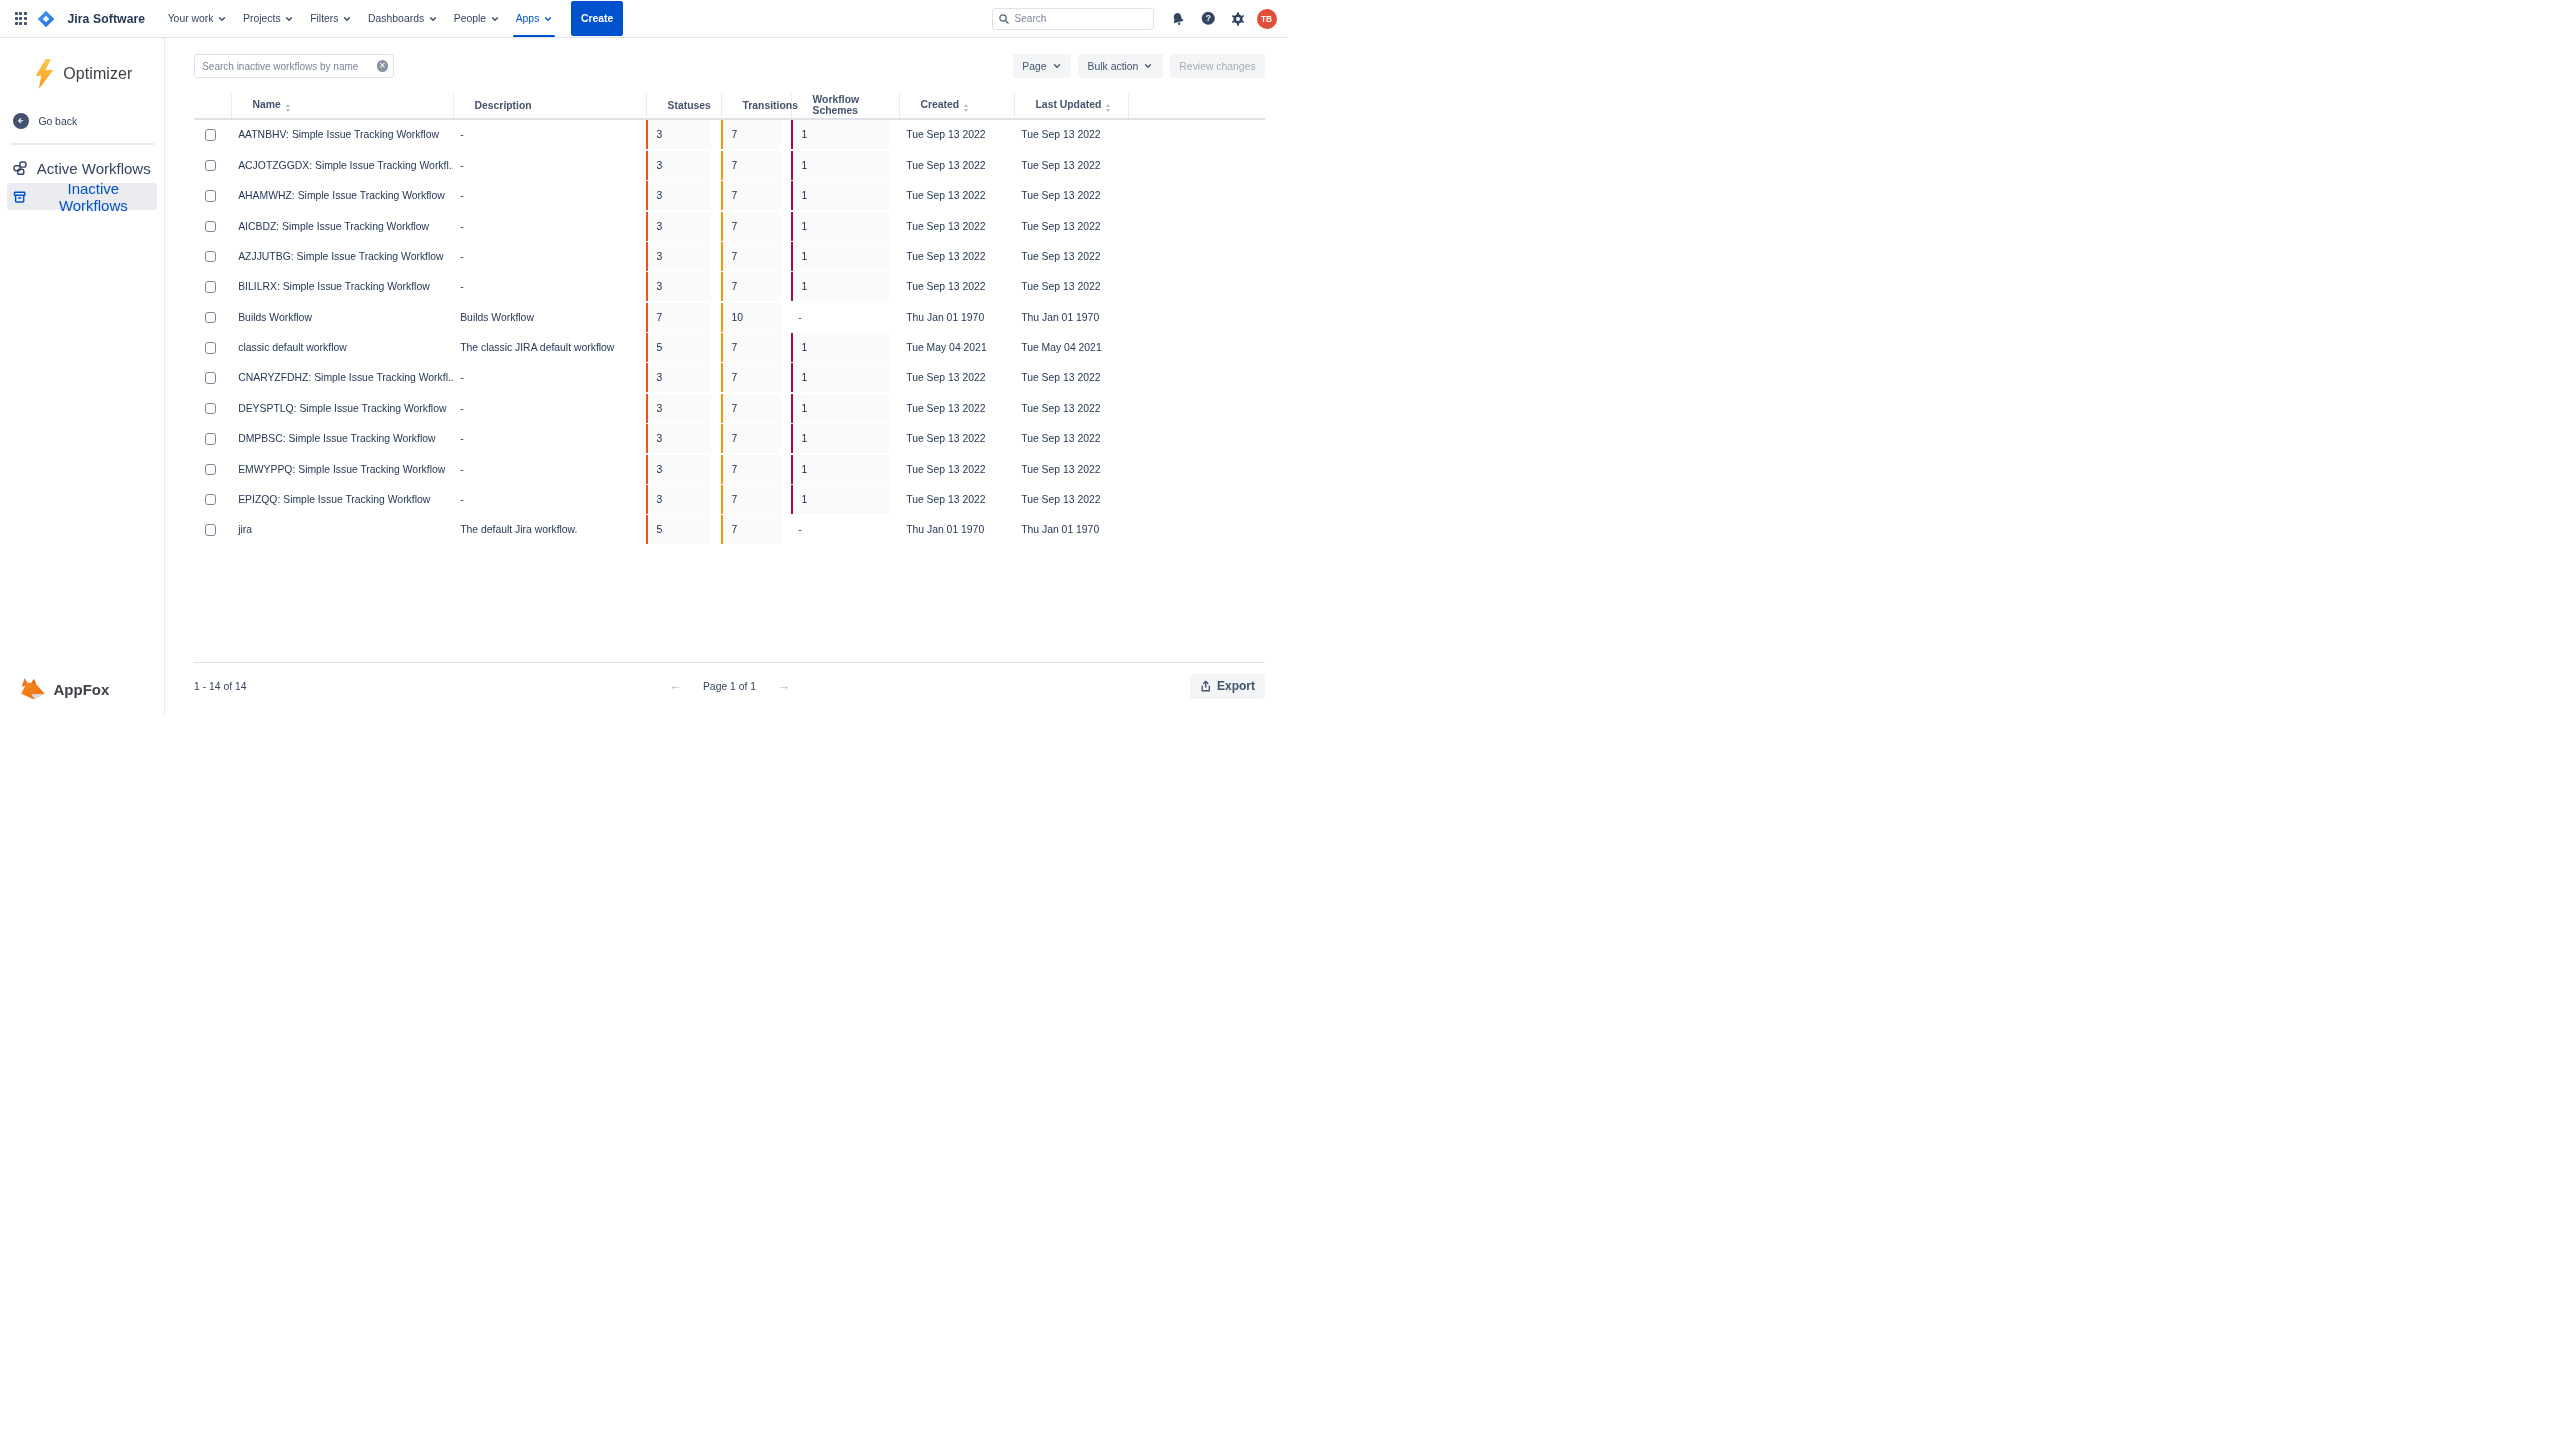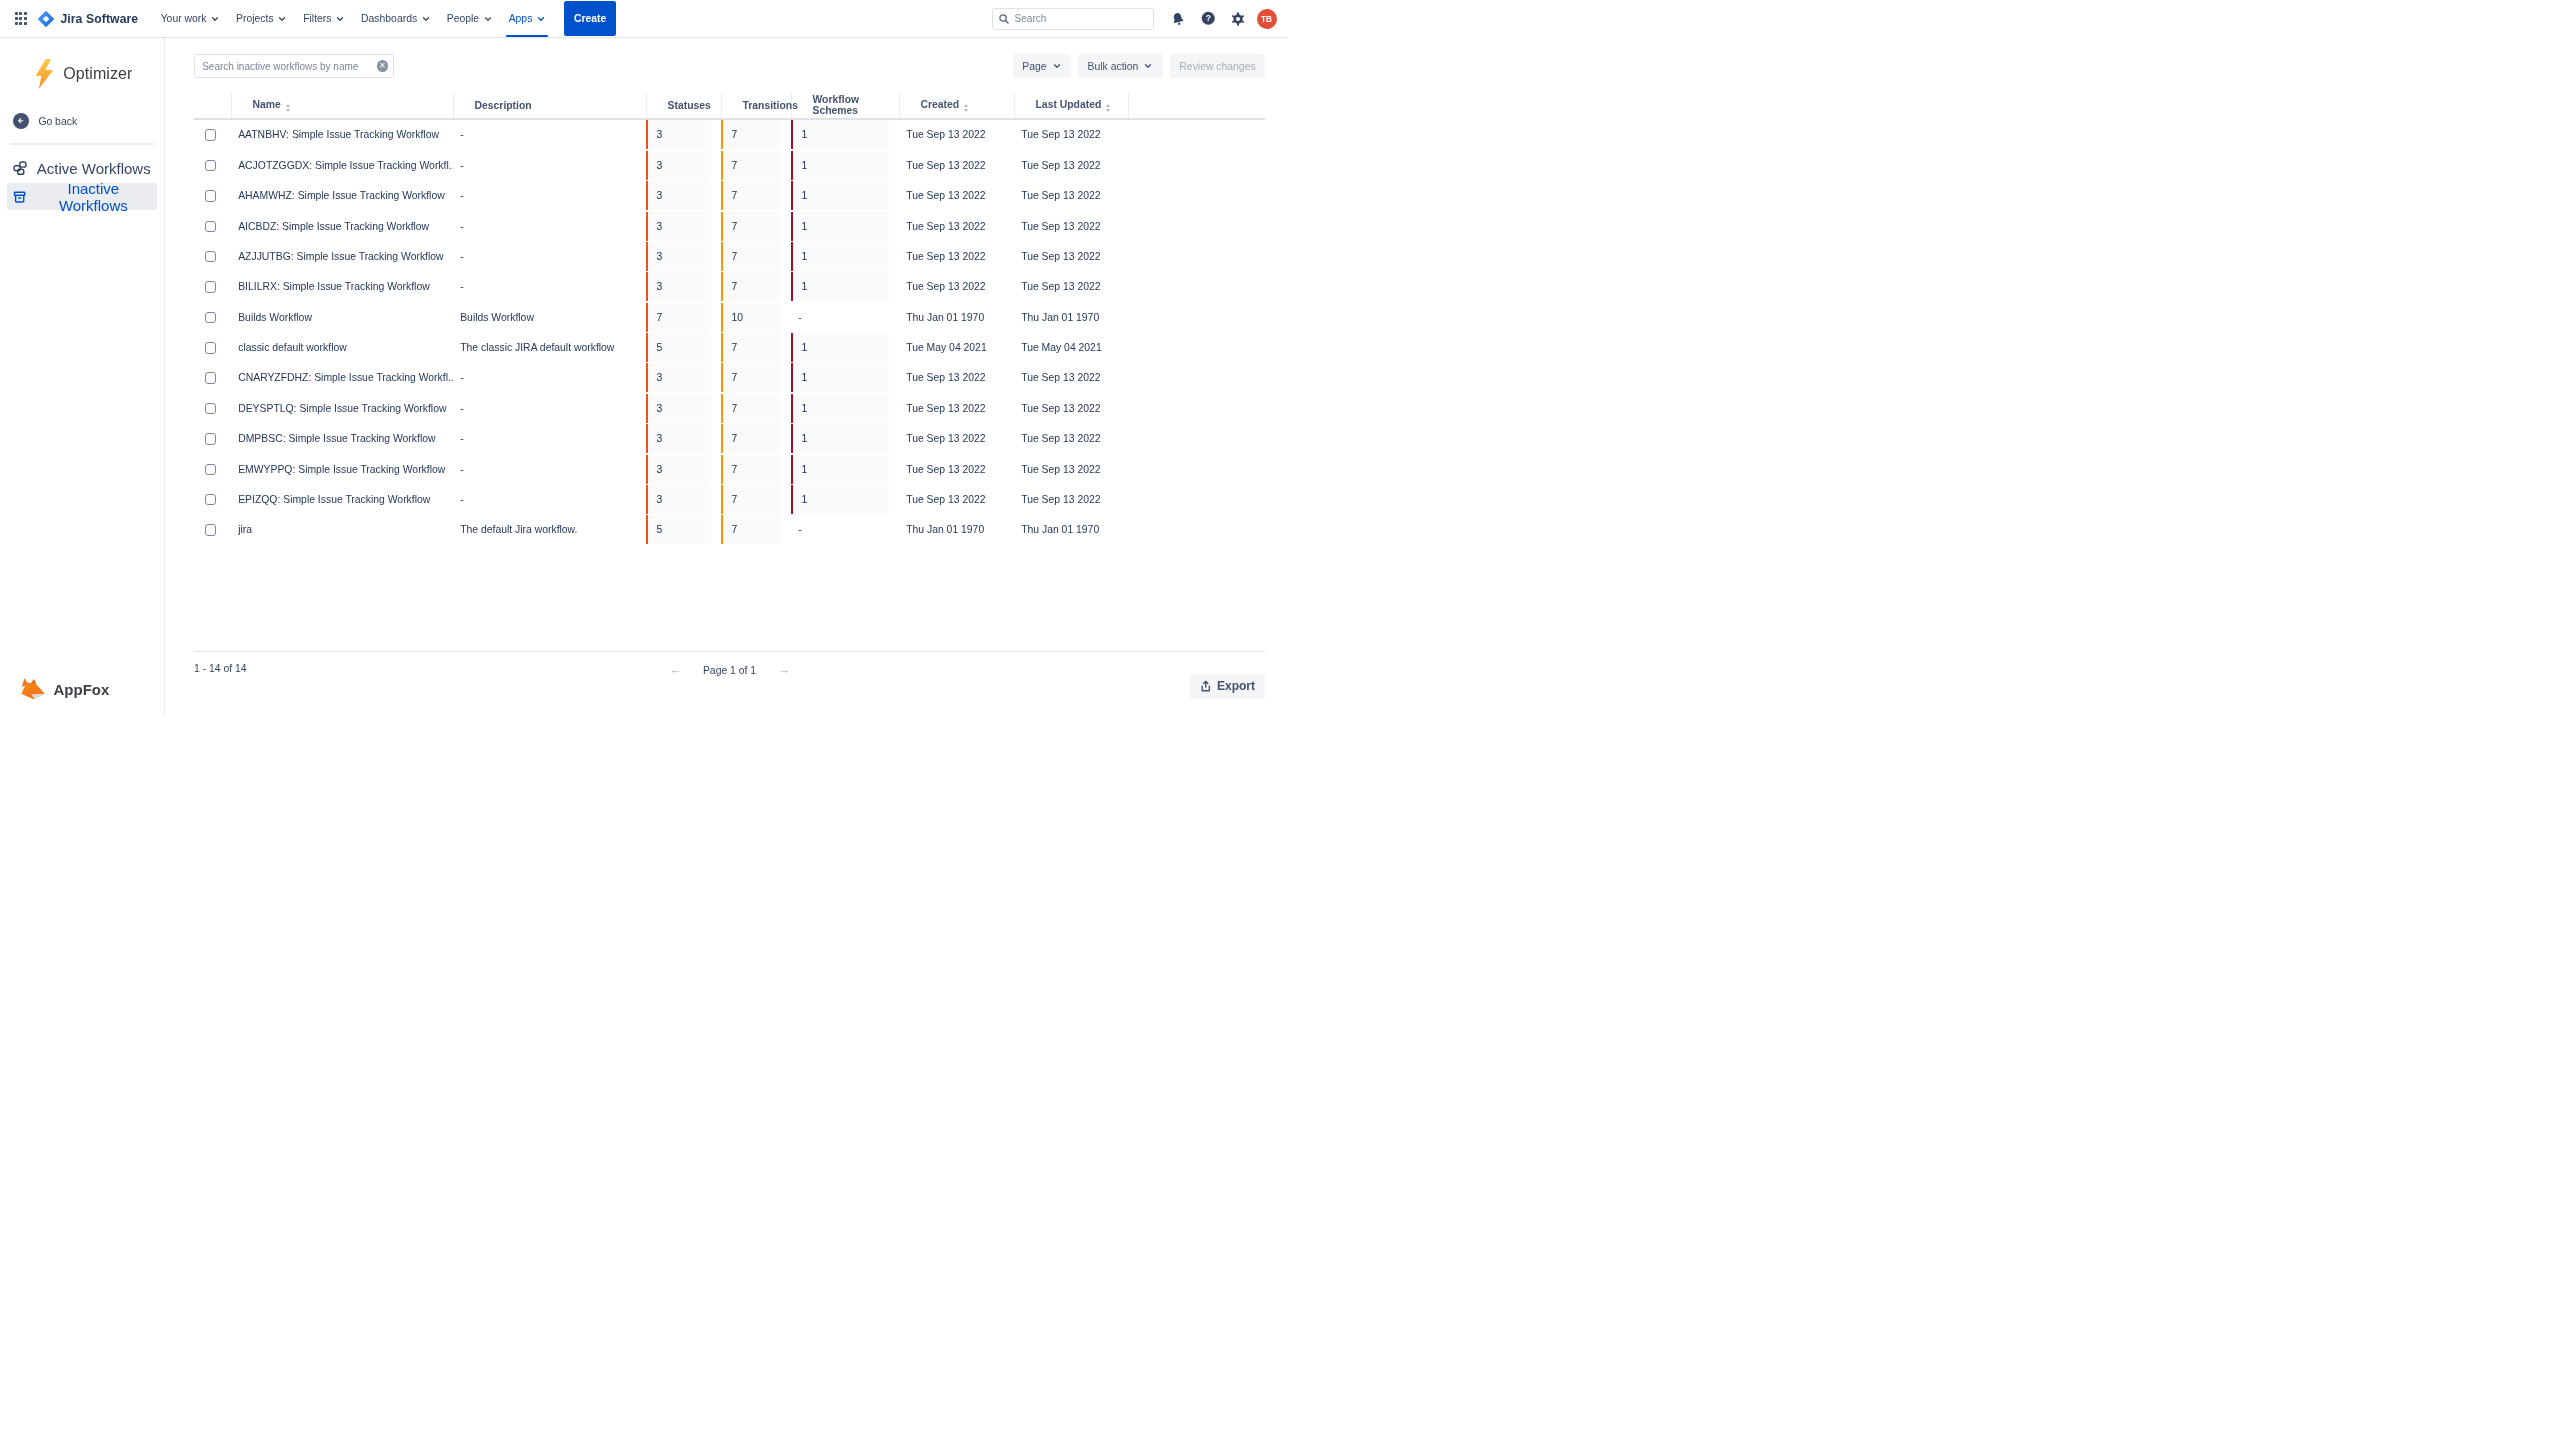--- a/index.html
+++ b/index.html
@@ -18,21 +18,21 @@
   }
 
   
   .topnav{ position:relative; height:37px; display:flex; align-items:center;
     padding:0 11.5px 0 8.6px; background:#fff; z-index:20;
     box-shadow:0 0.7px 0 rgba(9,30,66,.13), 0 1.4px 2.9px rgba(9,30,66,.06); }
   .icon-btn{ width:24.5px; height:24.5px; border:none; background:transparent; border-radius:2.9px;
     display:flex; align-items:center; justify-content:center; cursor:pointer; color:var(--navy); }
   .grid-icon{ display:grid; grid-template-columns:repeat(3,2.9px); grid-template-rows:repeat(3,2.9px); gap:1.8px; }
   .grid-icon i{ background:#42526E; border-radius:0.7px; }
-  .brand{ display:flex; align-items:center; gap:5px; margin:0 14.4px 0 4.3px; }
+  .brand{ display:flex; align-items:center; gap:12px; margin:0 14.4px 0 4.3px; }
   .brand-name{ font-size:12.2px; font-weight:700; color:#253858; letter-spacing:0.1px; }
   .topnav-menu{ display:flex; align-items:center; height:37px; }
   .nav-item{ position:relative; height:37px; display:flex; align-items:center; gap:3.6px;
     padding:0 8px; border:none; background:transparent; cursor:pointer;
     font-size:10.4px; font-weight:500; color:var(--navy); font-family:inherit; }
   .nav-item.active{ color:var(--accent); }
   .nav-item.active::after{ content:""; position:absolute; left:5.8px; right:5.8px; bottom:0;
     height:2.2px; border-radius:1.4px 1.4px 0 0; background:var(--accent); }
   .create-btn{ margin-left:10px; height:35px; padding:0 10px; border:none; border-radius:2.2px;
     background:var(--accent); color:#fff; font-size:10.4px; font-weight:600; cursor:pointer; font-family:inherit; }
@@ -107,21 +107,21 @@
     border-radius:2.9px; background:#fff; cursor:pointer; vertical-align:middle; }
   .chip{ height:29px; margin-right:10px; background:#FAFAFA; display:flex; align-items:center;
     padding-left:8.6px; font-size:10.4px; color:#172B4D; border-left:2.9px solid #ccc; }
   .chip.statuses{ border-left-color:var(--statuses); }
   .chip.transitions{ border-left-color:var(--transitions); }
   .chip.schemes{ border-left-color:var(--schemes); }
   .plain-val{ padding-left:7.2px; }
 
   
   .content-footer{ margin-top:auto; border-top:1.4px solid var(--line); position:relative;
-    display:flex; padding:11.5px 0 17.3px;flex-direction:column; }
+    display:flex; align-items:center; padding:11.5px 0 17.3px; }
   .range-label{ font-size:10.4px; color:var(--navy); }
   .pager{ position:absolute; left:50%; transform:translateX(-50%); display:flex;
     align-items:center; gap:21.6px; }
   .pager-arrow{ border:none; background:transparent; color:#A5ADBA; font-size:12.2px; cursor:pointer; font-family:inherit; }
   .page-label{ font-size:10.4px; color:var(--navy); }
   .export-btn{ margin-left:auto; height:24.5px; padding:0 10px; border:none; border-radius:2.2px;
     background:#F4F5F7; color:#42526E; font-size:12px; font-weight:600;
     display:flex; align-items:center; gap:5.8px; cursor:pointer; font-family:inherit; }
 </style>
 </head>

